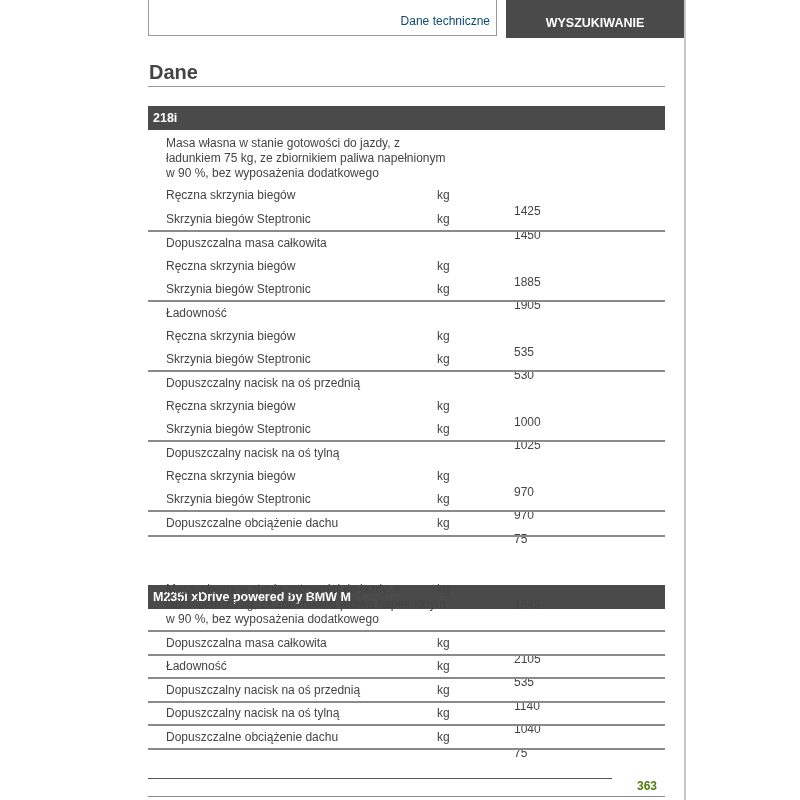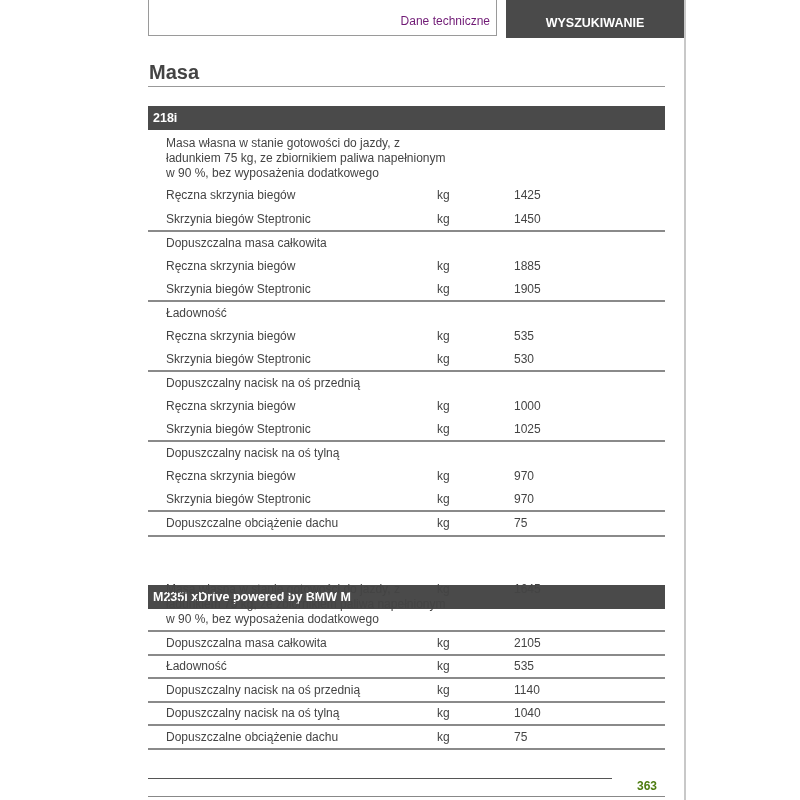--- a/index.html
+++ b/index.html
@@ -6,58 +6,58 @@
     body {
       width: 800px; height: 800px; background: #ffffff; position: relative; overflow: hidden;
       font-family: "Liberation Sans", sans-serif; color: #3a3a3a;
     }
     .right-rule { position: absolute; left: 684px; top: 0; width: 2px; height: 800px; background: #c8c8c8; }
     .header-box {
       position: absolute; left: 148px; top: -2px; width: 349px; height: 38px;
       border: 1px solid #9a9a9a; border-top: none; box-sizing: border-box;
     }
     .header-section {
-      position: absolute; right: 6px; top: 16px; font-size: 12px; color: #701a75;
+      position: absolute; right: 6px; top: 16px; font-size: 12px; color: #0c4a6e;
     }
     .header-tab {
       position: absolute; left: 506px; top: 0; width: 178px; height: 38px; background: #4a4a4a;
       color: #fff; font-weight: bold; font-size: 12.5px; box-sizing: border-box; padding: 16px 0 0 0; text-align: center;
     }
     .page-title {
       position: absolute; left: 149px; top: 61px; font-size: 20px; font-weight: bold; color: #444;
     }
     .title-rule { position: absolute; left: 148px; top: 86px; width: 517px; height: 1px; background: #999; }
 
     .section-header {
       position: absolute; left: 148px; width: 517px; height: 24px; background: #4a4a4a; color: #fff;
       font-weight: bold; font-size: 12.5px; box-sizing: border-box; padding: 5px 0 0 5px;
     }
     .row {
       position: absolute; left: 148px; width: 517px; font-size: 12px; color: #444; box-sizing: border-box;
     }
     .row .label { position: absolute; left: 5px; top: 0; width: 290px; line-height: 15px; margin-left: 13px; }
     .row .unit { position: absolute; left: 289px; top: 0; line-height: 15px; }
-    .row .value { position: absolute; left: 366px; top: 0; line-height: 15px; }
+    .row .value { position: absolute; left: 366px; top: 16px; line-height: 15px; }
     .hr { position: absolute; left: 148px; width: 517px; height: 2px; background: #8a8a8a; }
 
     .footer-rule { position: absolute; left: 148px; top: 778px; width: 464px; height: 1px; background: #555; }
     .page-number { position: absolute; left: 637px; top: 779px; font-size: 12px; font-weight: bold; color: #4d7c0f; }
     .bottom-rule { position: absolute; left: 148px; top: 796px; width: 517px; height: 1px; background: #888; }
   </style>
 </head>
 <body>
 
 <div class="right-rule"></div>
 
 <div class="header-box">
   <span class="header-section">Dane techniczne</span>
 </div>
 <div class="header-tab">WYSZUKIWANIE</div>
 
-<div class="page-title">Masa</div>
+<div class="page-title">Dane</div>
 <div class="title-rule"></div>
 
 <div class="section-header" style="top:106px;">218i</div>
 
 <div class="row" style="top:136px;">
   <span class="label">Masa własna w stanie gotowości do jazdy, z ładunkiem 75 kg, ze zbiornikiem paliwa napełnionym w 90 %, bez wyposażenia dodatkowego</span>
 </div>
 <div class="row" style="top:188px;">
   <span class="label">Ręczna skrzynia biegów</span>
   <span class="unit">kg</span>

